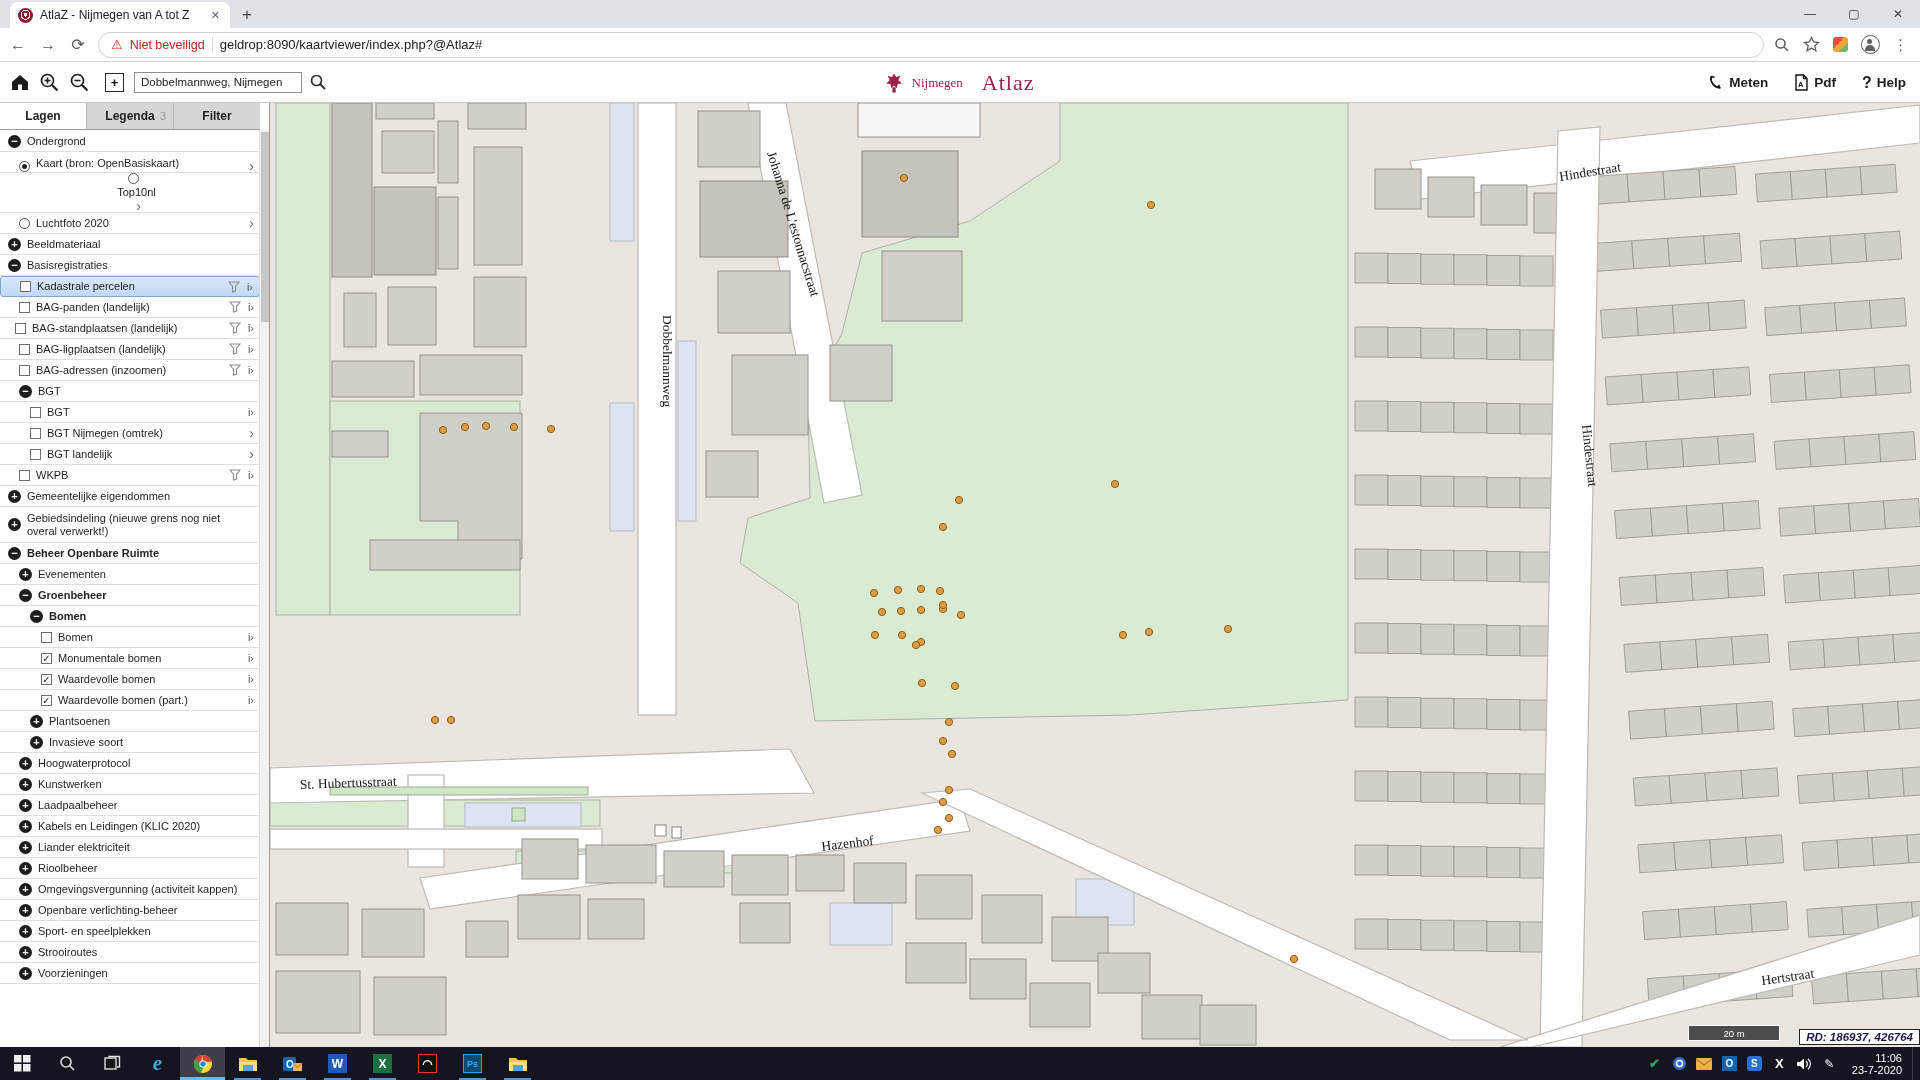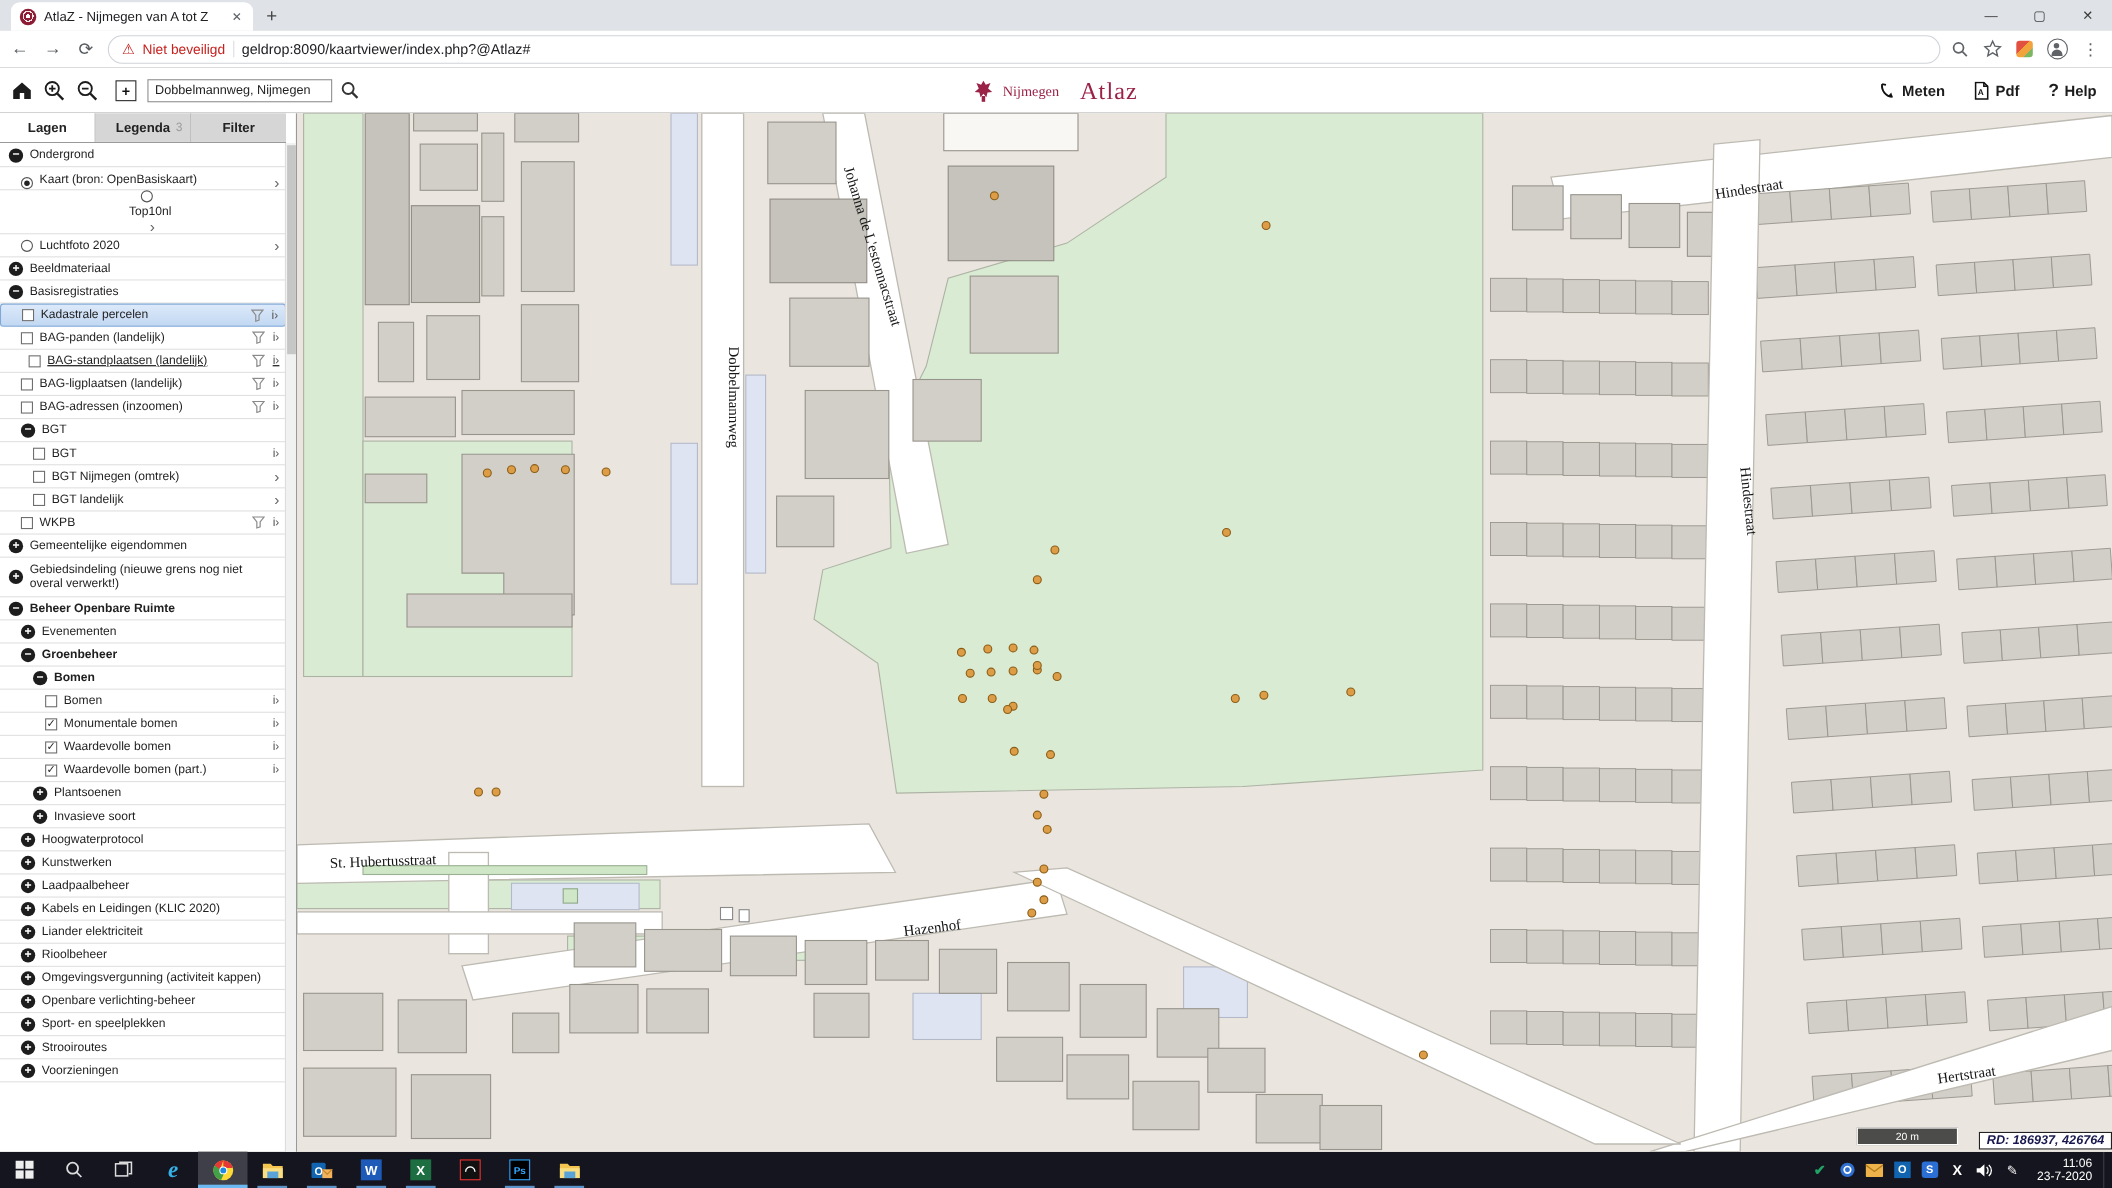--- a/index.html
+++ b/index.html
@@ -272,21 +272,21 @@
             <div class="trow" style="padding-left: 19px;">
               <span class="cb"></span>
               <span class="lbl">BAG-panden (landelijk)</span>
               <span class="ricons">
                 <svg width="12" height="12" viewBox="0 0 12 12">
                   <path d="M1 1 H11 L7.5 5.5 V10 L4.5 11 V5.5 Z" fill="none" stroke="#8a8a8a" stroke-width="1.1"></path>
                 </svg>
                 <span class="info">i›</span>
               </span>
             </div>
-            <div class="trow" style="padding-left: 26px; text-decoration: underline;">
+            <div class="trow" style="padding-left: 15px;">
               <span class="cb"></span>
               <span class="lbl">BAG-standplaatsen (landelijk)</span>
               <span class="ricons">
                 <svg width="12" height="12" viewBox="0 0 12 12">
                   <path d="M1 1 H11 L7.5 5.5 V10 L4.5 11 V5.5 Z" fill="none" stroke="#8a8a8a" stroke-width="1.1"></path>
                 </svg>
                 <span class="info">i›</span>
               </span>
             </div>
             <div class="trow" style="padding-left: 19px;">
@@ -851,21 +851,21 @@
         <div class="tcell running">
           <span class="sqicon" style="background:#1e5bb8">W</span>
         </div>
         <div class="tcell running">
           <span class="sqicon" style="background:#1d6f42">X</span>
         </div>
         <div class="tcell">
           <span class="sqicon" style="background:#111;border:1.5px solid #e33;color:#fff">◠</span>
         </div>
         <div class="tcell running">
-          <span class="sqicon" style="background:#000000;border:1.5px solid #31a8ff;color:#31a8ff;font-size:9px">Ps</span>
+          <span class="sqicon" style="background:#0c4a6e;border:1.5px solid #31a8ff;color:#31a8ff;font-size:9px">Ps</span>
         </div>
         <div class="tcell running">
           <svg width="20" height="16" viewBox="0 0 20 16">
             <path d="M1 2 H8 L10 4 H19 V15 H1 Z" fill="#f4c64f"></path>
             <rect x="1" y="6" width="18" height="9" fill="#fadf82"></rect>
             <rect x="5" y="9" width="10" height="6" fill="#5aa3d8"></rect>
           </svg>
         </div>
       </div>
     <div class="trayarea">

